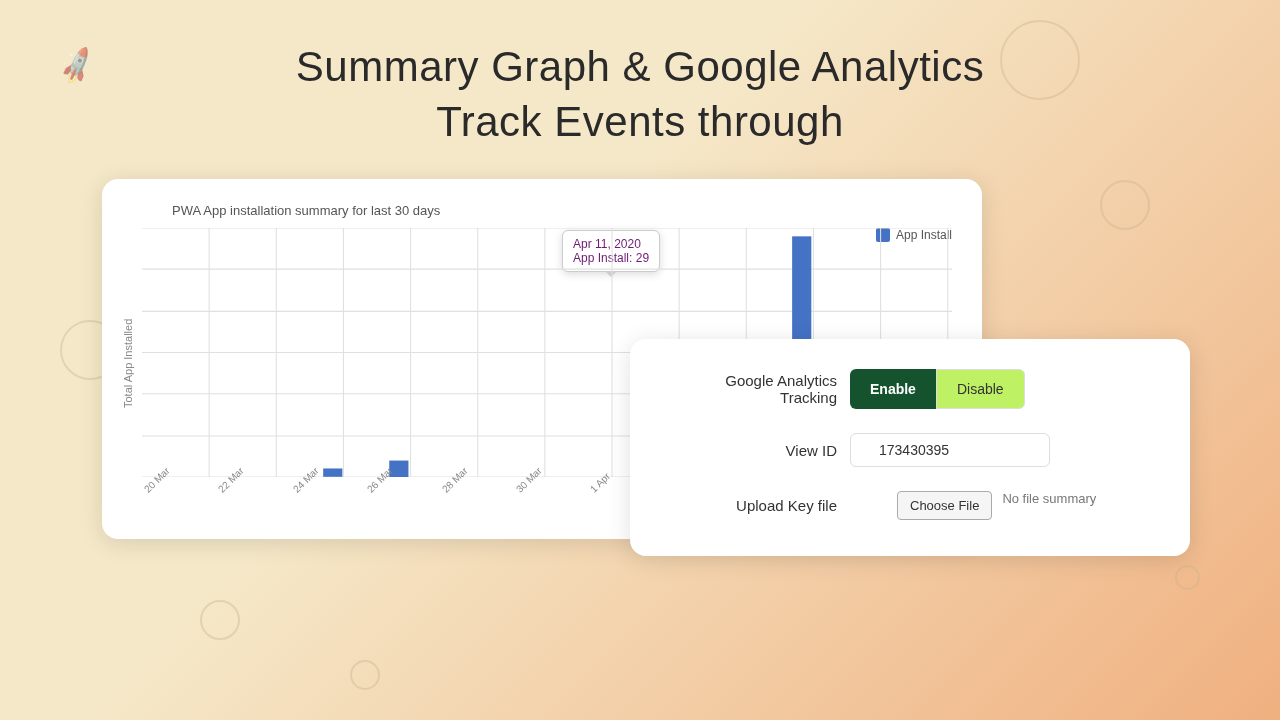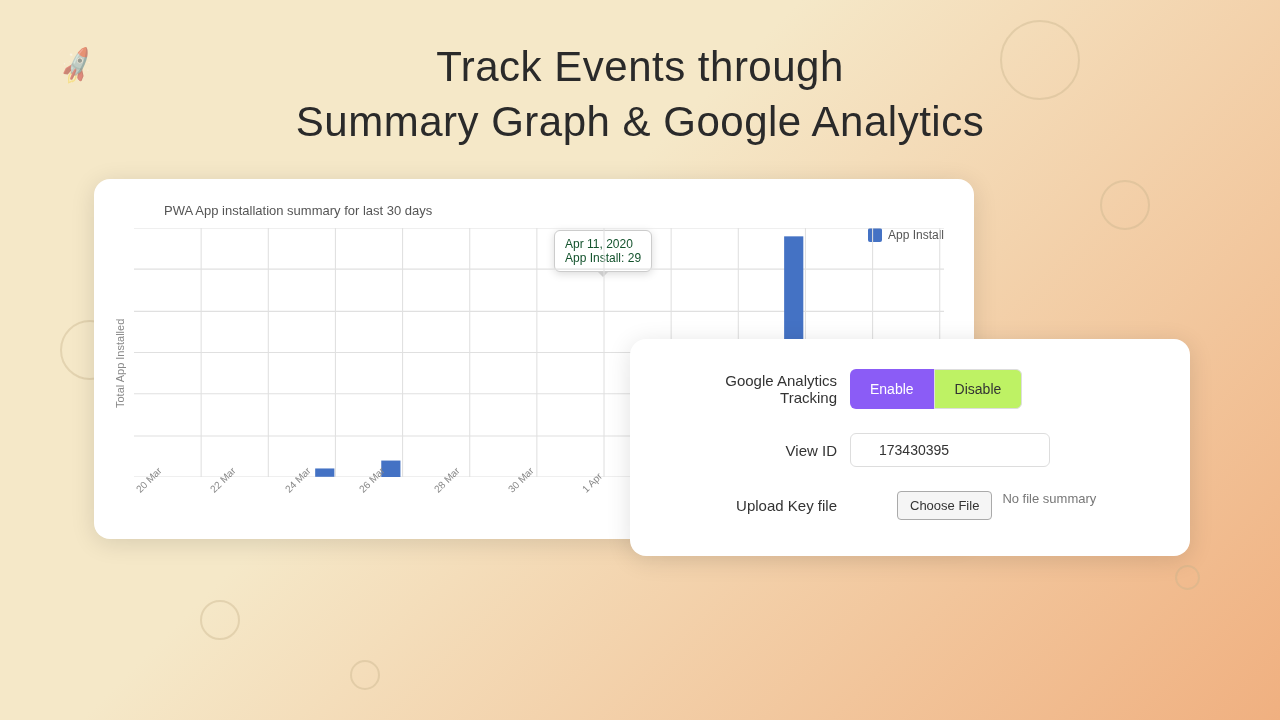--- a/index.html
+++ b/index.html
@@ -46,21 +46,21 @@
       position: relative;
       width: 1100px;
       margin-top: 30px;
       height: 480px;
     }
 
     
     .chart-card {
       position: absolute;
       top: 0;
-      left: 4px;
+      left: 12px;
       width: 880px;
       height: 360px;
       background: #fff;
       border-radius: 16px;
       box-shadow: 0 4px 24px rgba(0,0,0,0.12);
       padding: 24px 30px 20px 20px;
     }
 
     .chart-title {
       font-size: 13px;
@@ -122,21 +122,21 @@
     }
 
     
     .tooltip {
       position: absolute;
       background: #fff;
       border: 1px solid #ccc;
       border-radius: 6px;
       padding: 6px 10px;
       font-size: 12px;
-      color: #14532d;
+      color: #701a75;
       box-shadow: 0 2px 8px rgba(0,0,0,0.15);
       white-space: nowrap;
       top: 2px;
       left: 420px;
     }
     .tooltip::after {
       content: '';
       position: absolute;
       bottom: -6px;
       left: 50%;
@@ -181,28 +181,28 @@
     .form-control {
       flex: 1;
     }
 
     .toggle-group {
       display: flex;
       gap: 0;
     }
 
     .btn-enable {
-      background: #8b5cf6;
+      background: #14532d;
       color: #fff;
       border: none;
       padding: 12px 20px;
       border-radius: 6px 0 0 6px;
       font-size: 14px;
       cursor: pointer;
-      font-weight: 400;
+      font-weight: 700;
     }
 
     .btn-disable {
       background: #bef264;
       color: #333;
       border: 1px solid #ddd;
       padding: 8px 20px;
       border-radius: 0 6px 6px 0;
       font-size: 14px;
       cursor: pointer;
@@ -268,22 +268,22 @@
 <div class="deco-circle-outline" style="width:40px;height:40px;bottom:80px;left:200px;"></div>
 <div class="deco-circle-outline" style="width:30px;height:30px;bottom:30px;left:350px;"></div>
 <div class="deco-circle-outline" style="width:35px;height:35px;top:240px;left:555px;"></div>
 <div class="deco-circle-outline" style="width:25px;height:25px;bottom:130px;right:80px;"></div>
 
 <div class="deco-rocket">🚀</div>
 
 <div class="page-content">
 
   <div class="headline">
+    <h1>Summary Graph &amp; Google Analytics</h1>
     <h1>Track Events through</h1>
-    <h1>Summary Graph &amp; Google Analytics</h1>
   </div>
 
   <div class="cards-area">
 
     <div class="chart-card">
       <div class="chart-title">PWA App installation summary for last 30 days</div>
       <div class="chart-area">
         <div class="y-axis-label">Total App Installed</div>
         <div class="chart-inner">
 

